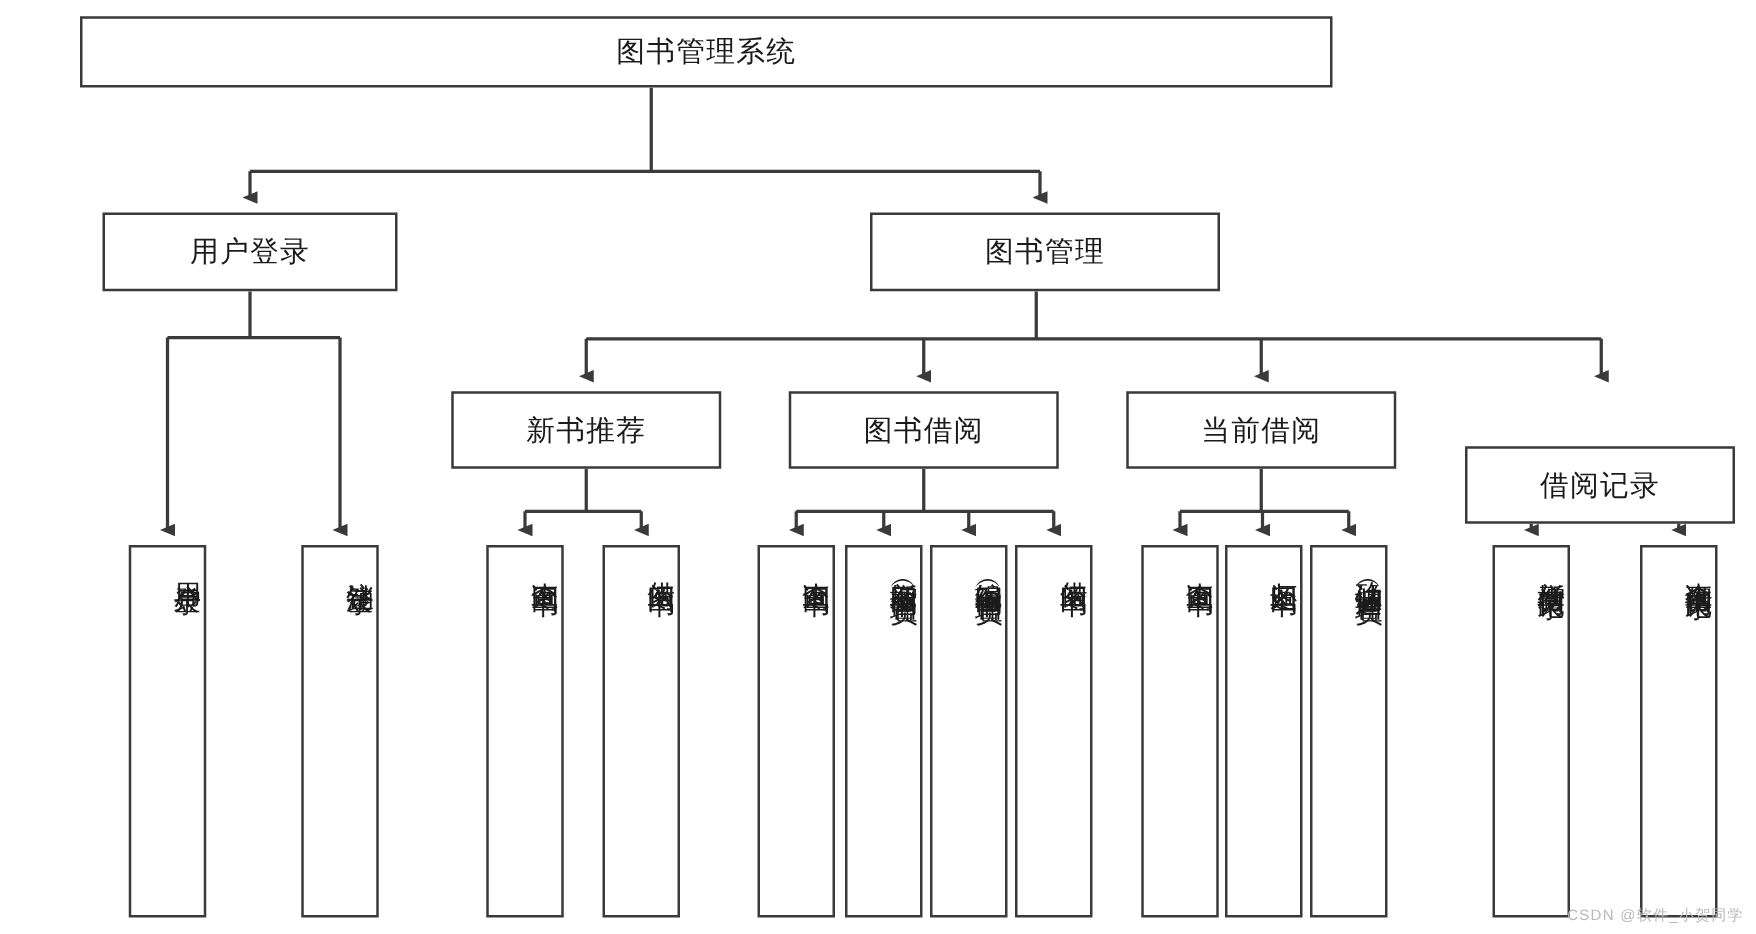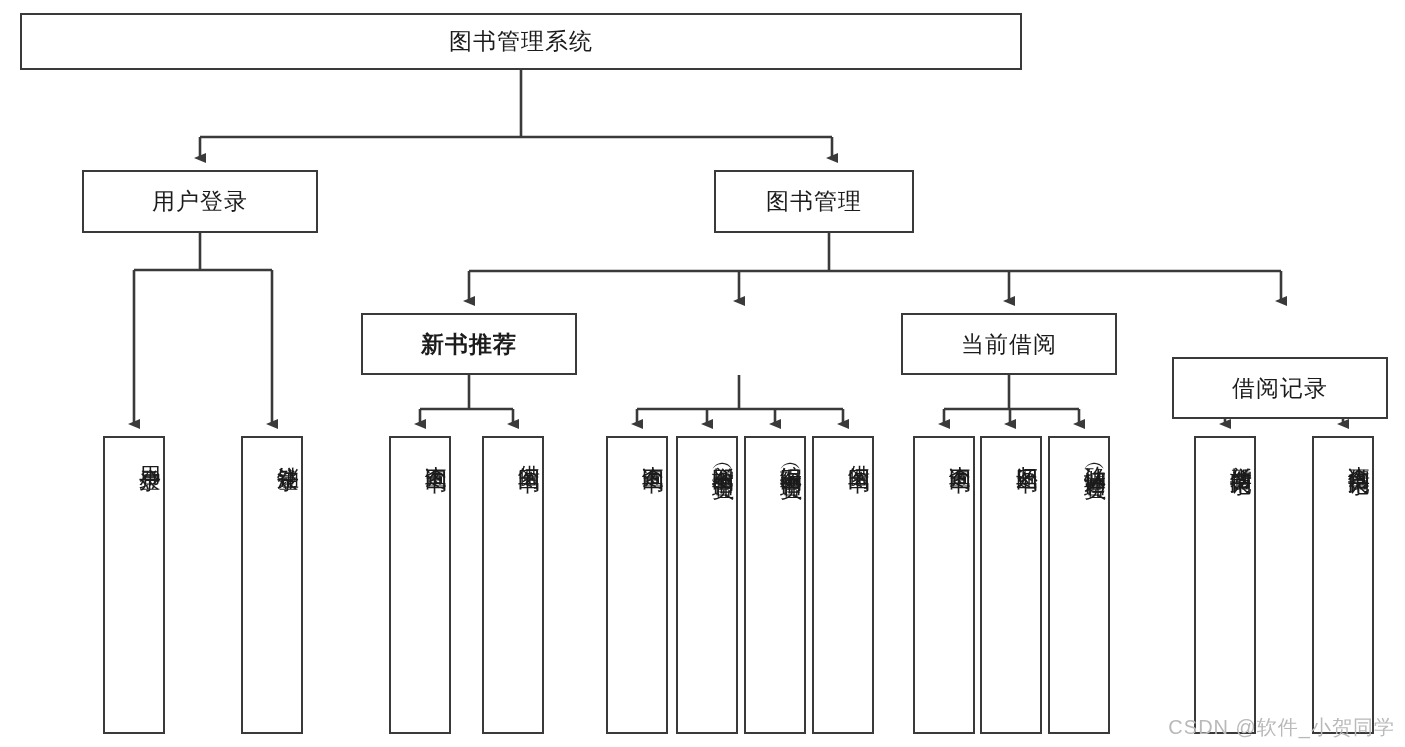--- a/index.html
+++ b/index.html
@@ -31,21 +31,21 @@
     justify-content:center;
     text-align:center;
     color:#1b1b1b;
     z-index:2;
   }
   .node.h{
     font-size:23px;
     line-height:1.15;
     letter-spacing:1px;
   }
-  .node.root{ font-size:23px; }
+  .node.root{ font-size:23px;margin-left:44px; }
   .node.v{
     font-size:22px;
     writing-mode:vertical-rl;
     text-orientation:upright;
     line-height:1.18;
     letter-spacing:2px;
     padding:10px 0;
     align-items:flex-start;
     justify-content:flex-start;
   }
@@ -53,21 +53,21 @@
     writing-mode:vertical-rl;
     text-orientation:upright;
     display:block;
     width:100%;
     text-align:left;
   }
   #watermark{
     position:absolute;
     right:10px;
     bottom:6px;
-    font-size:20px;
+    font-size:12px;
     color:#b9b9b9;
     letter-spacing:1px;
     z-index:5;
     white-space:nowrap;
     margin-top:36px;
   }
 </style>
 </head>
 <body>
 
@@ -123,26 +123,29 @@
     </g>
   </svg>
 
   <div class="node h root" style="left:20px; top:13px; width:1002px; height:57px;">
     <span>图书管理系统</span>
   </div>
 
   <div class="node h" style="left:82px; top:170px; width:236px; height:63px;">
     <span>用户登录</span>
   </div>
-  <div class="node h" style="left:714px; top:170px; width:200px; height:63px;">
+  <div class="node h" style="left:696px; top:170px; width:280px; height:63px;">
     <span>图书管理</span>
   </div>
 
-  <div class="node h" style="left:361px; top:313px; width:216px; height:62px;font-weight:bold;">
+  <div class="node h" style="left:361px; top:313px; width:216px; height:62px;">
     <span>新书推荐</span>
+  </div>
+  <div class="node h" style="left:631px; top:313px; width:216px; height:62px;">
+    <span>图书借阅</span>
   </div>
   <div class="node h" style="left:901px; top:313px; width:216px; height:62px;align-items:center;">
     <span>当前借阅</span>
   </div>
   <div class="node h" style="left:1172px; top:313px; width:216px; height:62px;margin-top:44px;">
     <span>借阅记录</span>
   </div>
 
   <div class="node v" style="left:103px; top:436px; width:62px; height:298px;">
     <span class="vtext">用户登录</span>

